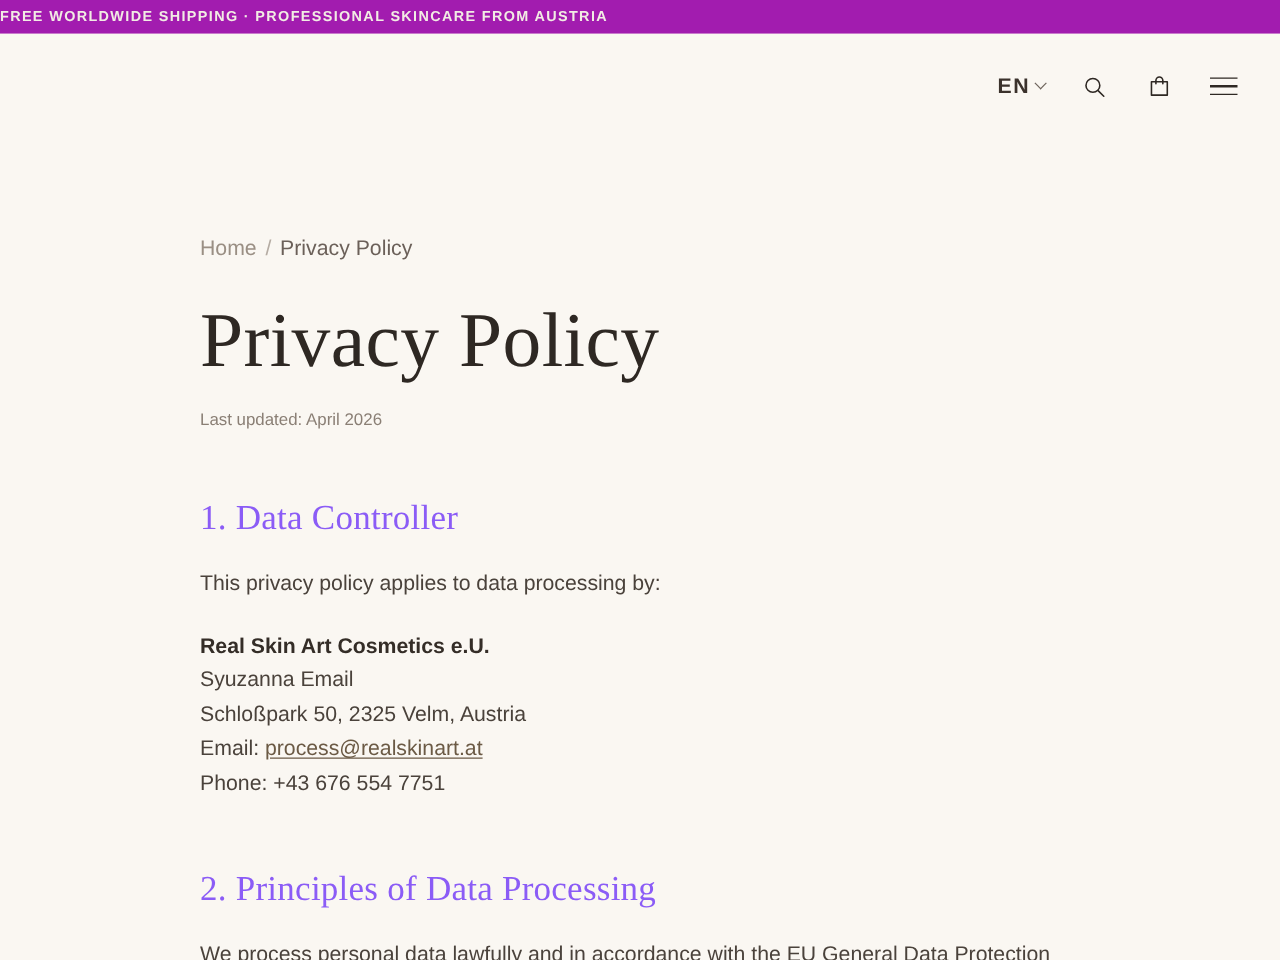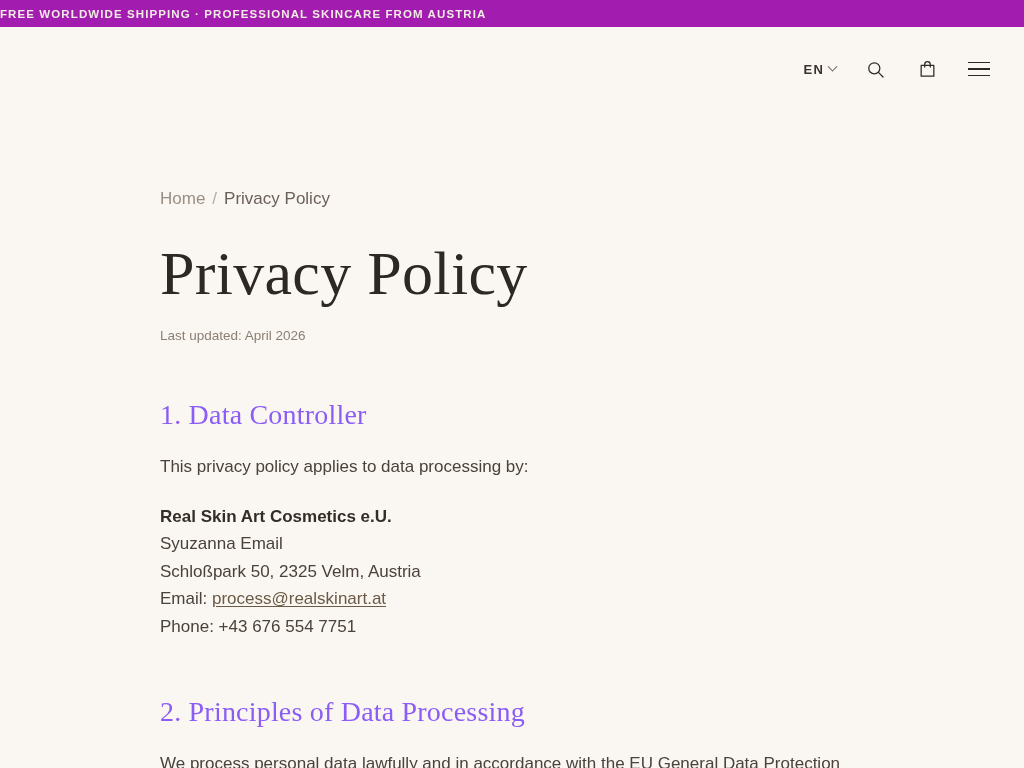--- a/index.html
+++ b/index.html
@@ -44,21 +44,21 @@
   .header-spacer { flex: 1; }
   .header-actions {
     display: flex;
     align-items: center;
     gap: 26px;
   }
   .lang {
     display: flex;
     align-items: center;
     gap: 5px;
-    font-size: 13px;
+    font-size: 17px;
     letter-spacing: 1.2px;
     color: #3b322c;
     font-weight: 600;
   }
   .chev {
     display: inline-block;
     width: 7px; height: 7px;
     border-right: 1.3px solid #6e645c;
     border-bottom: 1.3px solid #6e645c;
     transform: rotate(45deg) translate(-2px,-2px);

